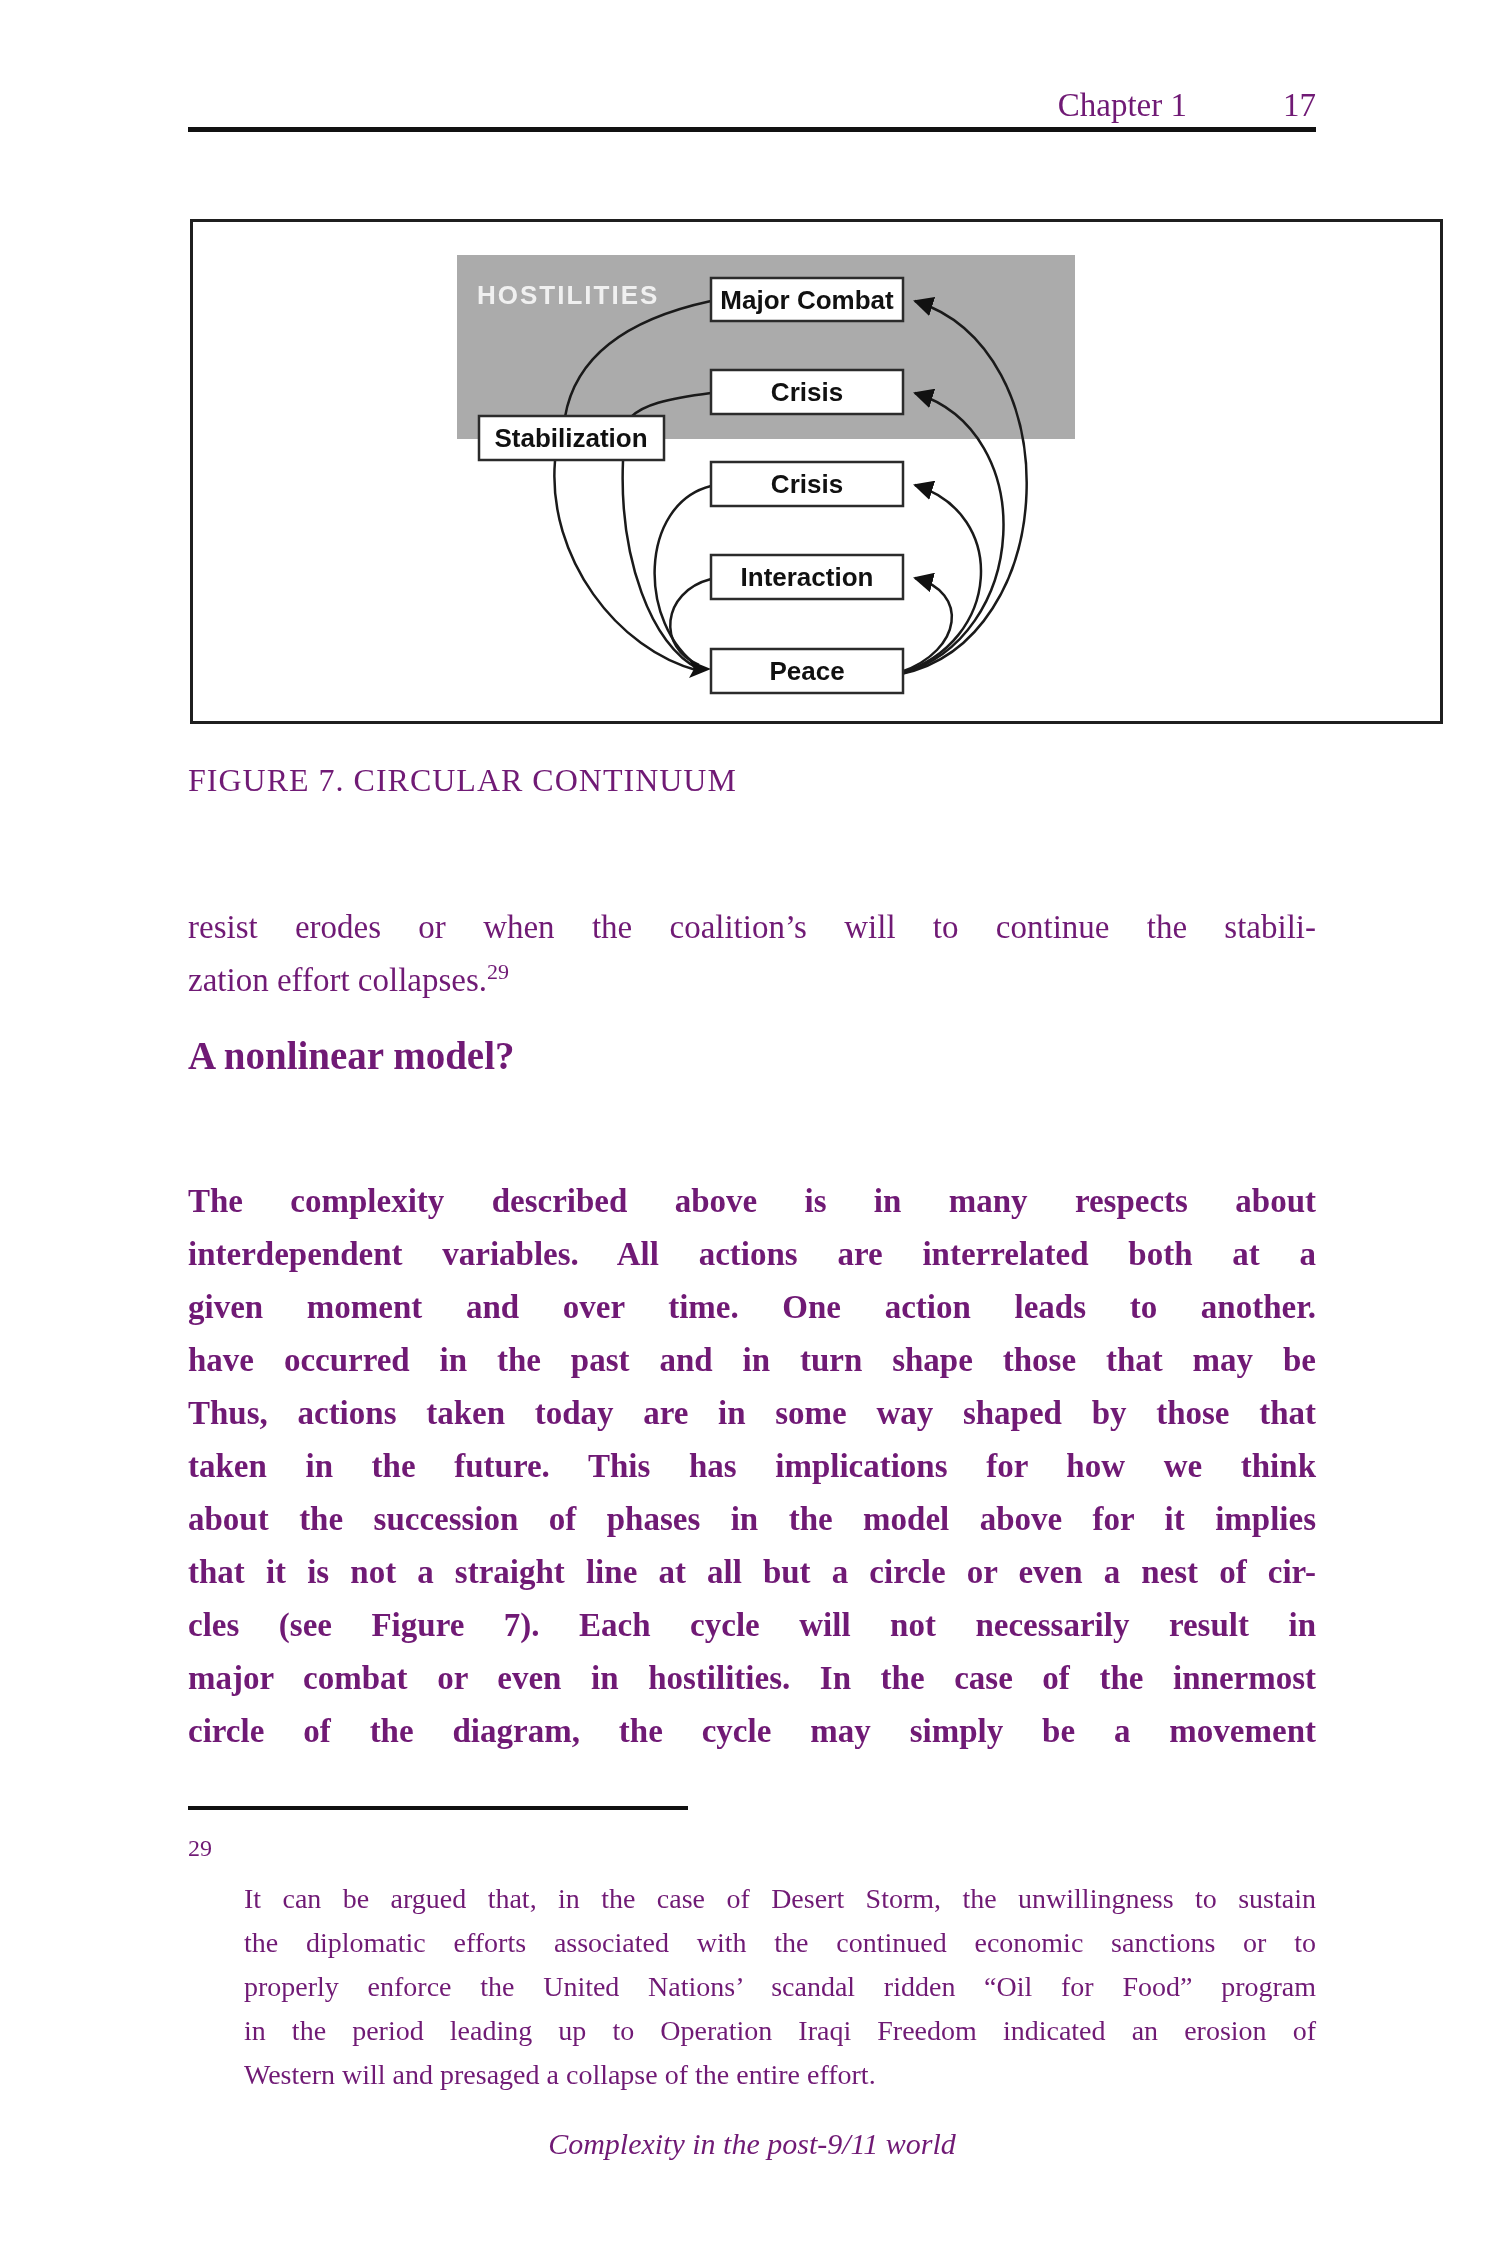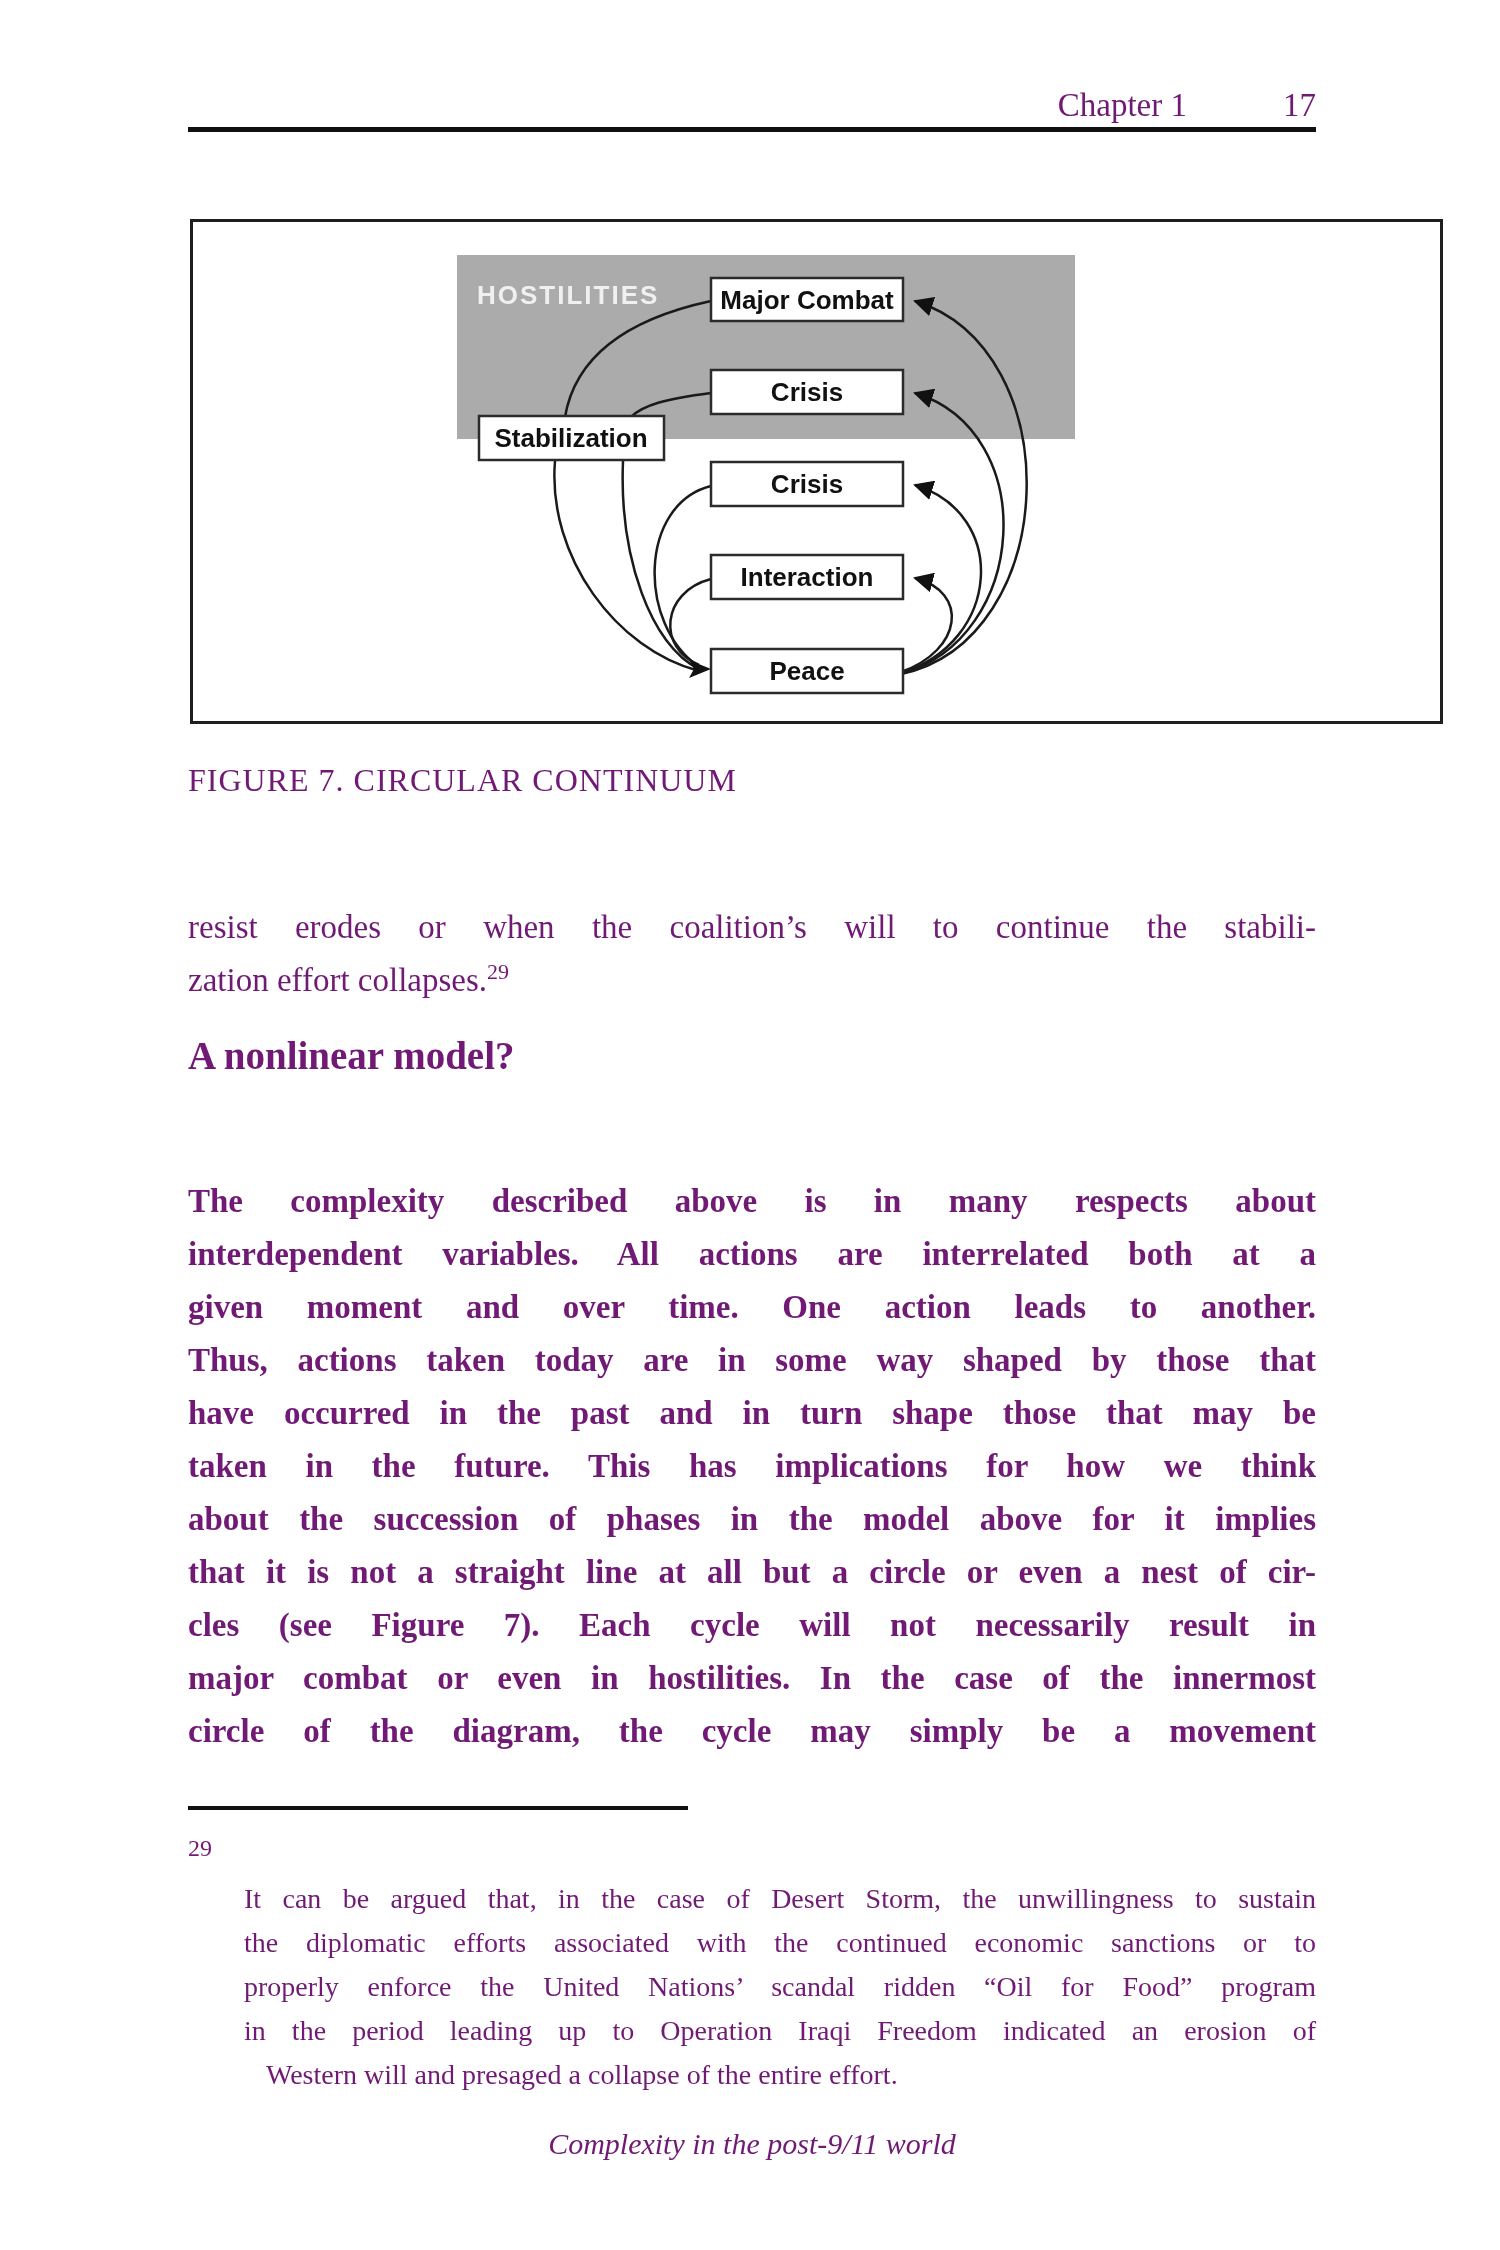--- a/index.html
+++ b/index.html
@@ -28,21 +28,21 @@
   .fnref{font-size:22px;vertical-align:baseline;position:relative;top:-0.55em;}
   .heading{left:188px;top:1030px;width:1128px;height:52px;line-height:52px;
            font-size:39px;font-weight:bold;}
 
   
   .fn-rule{left:188px;top:1806px;width:500px;height:4px;background:#111;}
   .fn-marker{left:188px;top:1833px;width:50px;height:30px;line-height:30px;font-size:24px;}
   .fn-col{left:244px;width:1072px;}
   .fnline{position:relative;height:44px;line-height:44px;font-size:28px;
           text-align:justify;text-align-last:justify;white-space:nowrap;}
-  .fnline.short{text-align-last:left;margin-left:22px;}
+  .fnline.short{text-align-last:left;}
 
   
   .footer{left:188px;top:2124px;width:1128px;height:40px;line-height:40px;
           font-size:30px;font-style:italic;text-align:center;}
 </style>
 </head>
 <body>
 
 <div class="page">
 
@@ -110,22 +110,22 @@
       <span>zation effort collapses.</span><span class="fnref">29</span>
     </div>
   </div>
 
   <div class="abs heading">A nonlinear model?</div>
 
   <div class="abs col" style="top:1150px;font-weight:bold;">
     <div class="bline">The complexity described above is in many respects about</div>
     <div class="bline">interdependent variables. All actions are interrelated both at a</div>
     <div class="bline">given moment and over time. One action leads to another.</div>
+    <div class="bline">have occurred in the past and in turn shape those that may be</div>
     <div class="bline">Thus, actions taken today are in some way shaped by those that</div>
-    <div class="bline">have occurred in the past and in turn shape those that may be</div>
     <div class="bline">taken in the future. This has implications for how we think</div>
     <div class="bline">about the succession of phases in the model above for it implies</div>
     <div class="bline">that it is not a straight line at all but a circle or even a nest of cir-</div>
     <div class="bline">cles (see Figure 7). Each cycle will not necessarily result in</div>
     <div class="bline">major combat or even in hostilities. In the case of the innermost</div>
     <div class="bline">circle of the diagram, the cycle may simply be a movement</div>
   </div>
 
   <div class="abs fn-rule"></div>
   <div class="abs fn-marker">29</div>

